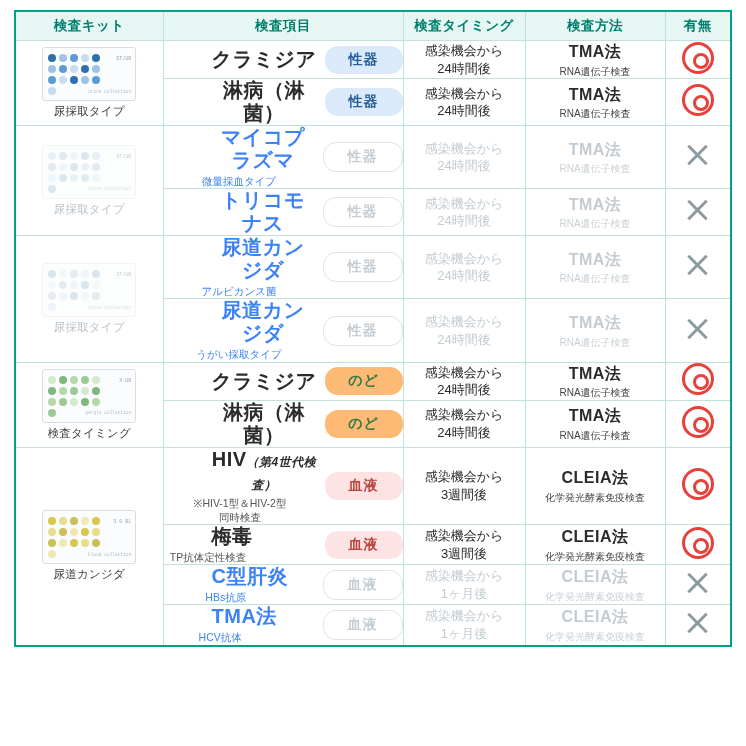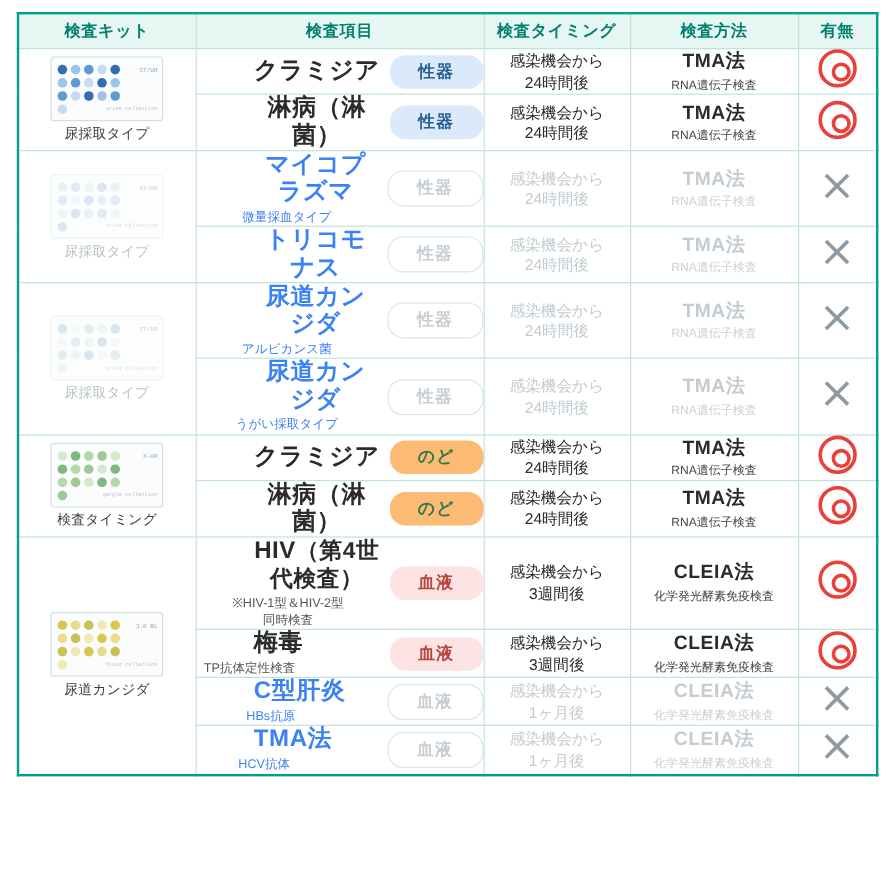--- a/index.html
+++ b/index.html
@@ -205,22 +205,23 @@
   }
   .item-names { line-height: 1.15; }
   .item-main {
     font-size: 20px;
     font-weight: bold;
     color: #2b2b2b;
     letter-spacing: 0.5px;
     margin-left: 48px;
   }
   .item-main .small {
-    font-size: 19px;
+    font-size: 12px;
     font-weight: bold;
+    font-style: italic;
   }
   .item-sub {
     font-size: 10.5px;
     color: #555;
     margin-top: 2px;
     line-height: 1.35;
   }
   .tag {
     flex: none;
     min-width: 58px;

